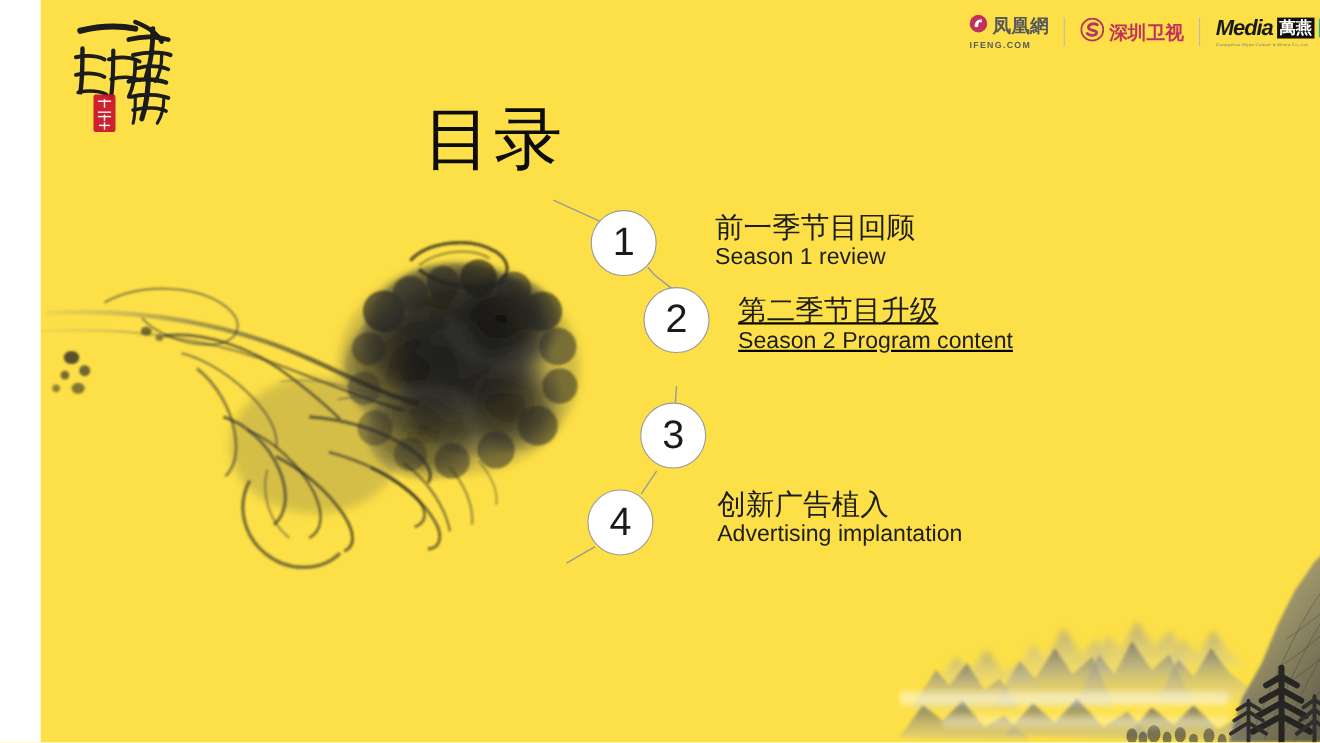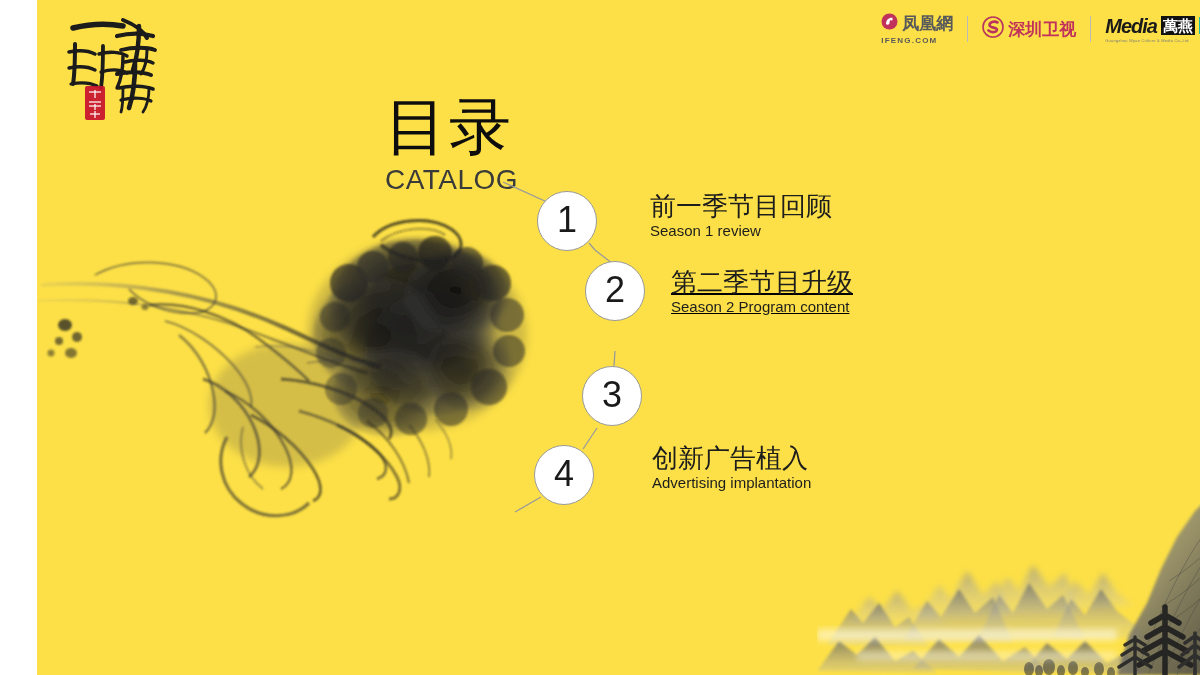--- a/index.html
+++ b/index.html
@@ -186,21 +186,21 @@
     position: absolute;
   }
   .toc-cn {
     font-size: 26px;
     font-weight: normal;
     color: #1d1d1d;
     line-height: 1.18;
     white-space: nowrap;
   }
   .toc-en {
-    font-size: 15px;
+    font-size: 21px;
     font-weight: normal;
     color: #1d1d1d;
     line-height: 1.18;
     white-space: nowrap;
   }
 </style>
 </head>
 <body>
 
 <div id="slide">
@@ -394,21 +394,20 @@
         <span class="wyan-cn">萬燕</span>
         <span class="wyan-seal">传媒</span>
       </div>
       <div class="p-sub tiny">Guangzhou Wyan Culture &amp; Media Co.,Ltd</div>
     </div>
 
   </div>
 
   <div id="title-block">
     <div id="title-cn">目录</div>
-    <div id="title-en">CATALOG</div>
   </div>
 
   <svg id="connector" viewBox="0 0 1200 675" aria-hidden="true">
     <g fill="none" stroke="#9a9a9a" stroke-width="1.3">
       <path d="M466 182 L 510 202"></path>
       <path d="M552 243 L 558 250 L 576 264"></path>
       <path d="M578 351 L 577 366"></path>
       <path d="M560 428 L 546 449"></path>
       <path d="M504 497 L 478 512"></path>
     </g>

